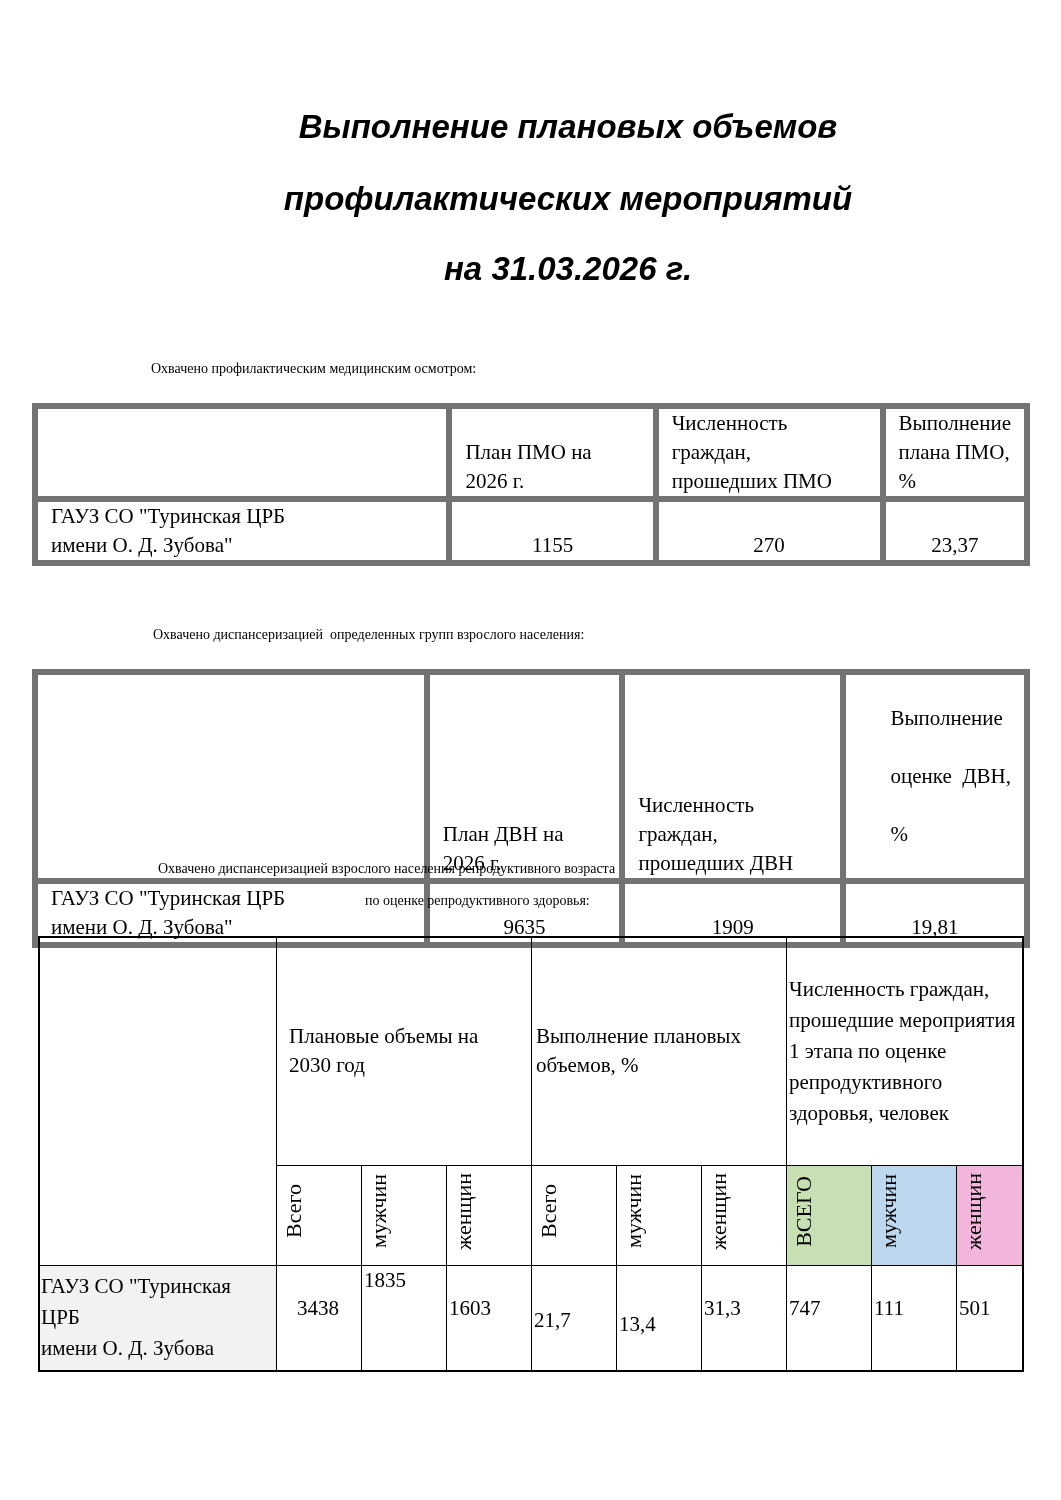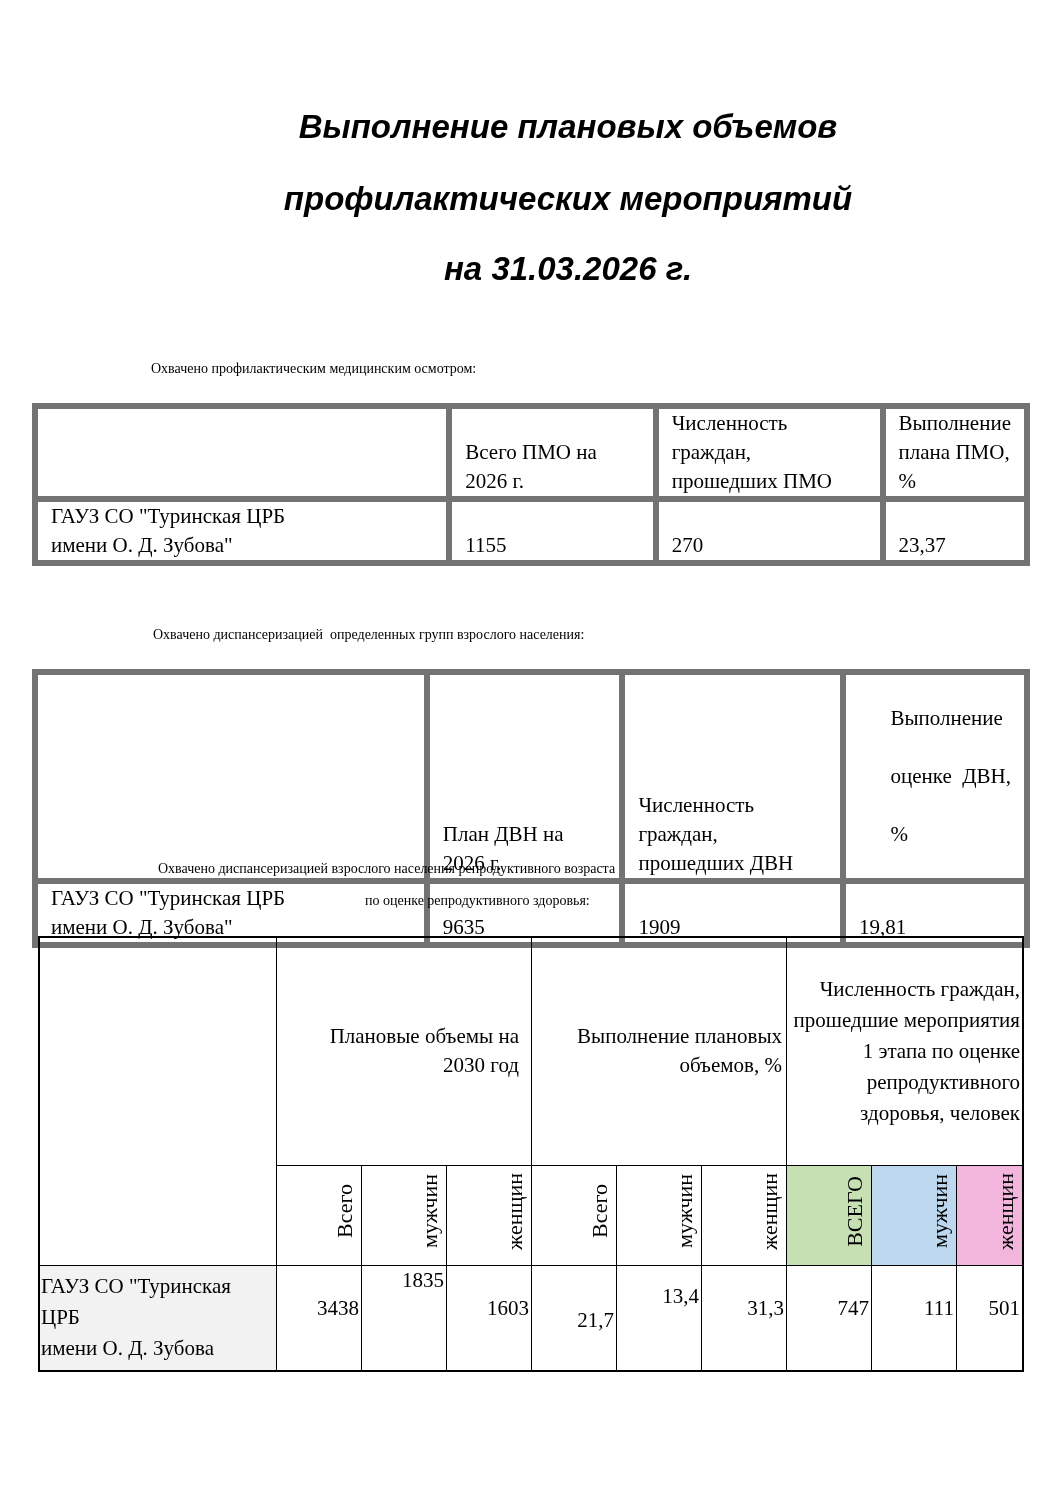--- a/index.html
+++ b/index.html
@@ -2,43 +2,43 @@
 <html><head>
 <meta charset="utf-8">
 <style>
   html,body{margin:0;padding:0;background:#fff;}
   body{width:1061px;height:1500px;position:relative;font-family:"Liberation Serif",serif;color:#000;overflow:hidden;}
   .title{position:absolute;left:0;width:1136px;text-align:center;font-family:"Liberation Sans",sans-serif;font-weight:bold;font-style:italic;font-size:33px;}
   .caption{position:absolute;font-size:14px;}
   table{position:absolute;border-collapse:collapse;font-size:21px;}
   td{border:6px solid #737373;padding:0 13px;line-height:29px;}
   .t1 td{vertical-align:bottom;}
-  .num{text-align:left;}
+  .num{text-align:center;}
   .t3{border:2px solid #000;}
-  .t3 td{border:1.5px solid #000;text-align:right;vertical-align:middle;padding:0 2px;}
+  .t3 td{border:1.5px solid #000;text-align:left;vertical-align:middle;padding:0 2px;}
   .vert{writing-mode:vertical-rl;transform:rotate(180deg);display:inline-block;font-size:22px;}
   .green{background:#c6e0b4;}
   .blue{background:#bdd7ee;}
   .pink{background:#f2b6dc;}
   .gray{background:#f2f2f2;}
 </style>
 </head>
 <body>
 
 <div class="title" style="top:108px;">Выполнение плановых объемов</div>
 <div class="title" style="top:180px;">профилактических мероприятий</div>
 <div class="title" style="top:250px;">на 31.03.2026 г.</div>
 
 <div class="caption" style="left:151px;top:361px;">Охвачено профилактическим медицинским осмотром:</div>
 <table class="t1" style="left:32px;top:403px;width:998px;">
   <tbody>
       <tr style="height:88px;">
     <td style="width:411px;"></td>
     <td style="width:187px;">
-      <span>Всего ПМО на</span><br>
+      <span>План ПМО на</span><br>
       <span>2026 г.</span>
     </td>
     <td style="width:203px;">
       <span>Численность</span><br>
       <span>граждан,</span><br>
       <span>прошедших ПМО</span>
     </td>
     <td>
       <span>Выполнение</span><br>
       <span>плана ПМО,</span><br>
@@ -113,20 +113,20 @@
   <tr style="height:106px;">
     <td class="gray" style="text-align:left;padding:0 1px;line-height:31px;">
       <span>ГАУЗ СО "Туринская</span><br>
       <span>ЦРБ</span><br>
       <span>имени О. Д. Зубова</span>
     </td>
     <td style="vertical-align:top;padding-top:28px;padding-left:20px;">3438</td>
     <td style="vertical-align:top;">1835</td>
     <td style="vertical-align:top;padding-top:28px;">1603</td>
     <td style="vertical-align:top;padding-top:40px;">21,7</td>
-    <td style="vertical-align:top;padding-top:16px;border-radius:30px;">13,4</td>
+    <td style="vertical-align:top;padding-top:44px;border-radius:30px;">13,4</td>
     <td style="vertical-align:top;padding-top:28px;">31,3</td>
     <td style="vertical-align:top;padding-top:28px;">747</td>
     <td style="vertical-align:top;padding-top:28px;">111</td>
     <td style="vertical-align:top;padding-top:28px;">501</td>
   </tr>
 </tbody>
   </table>
 
 </body></html>

